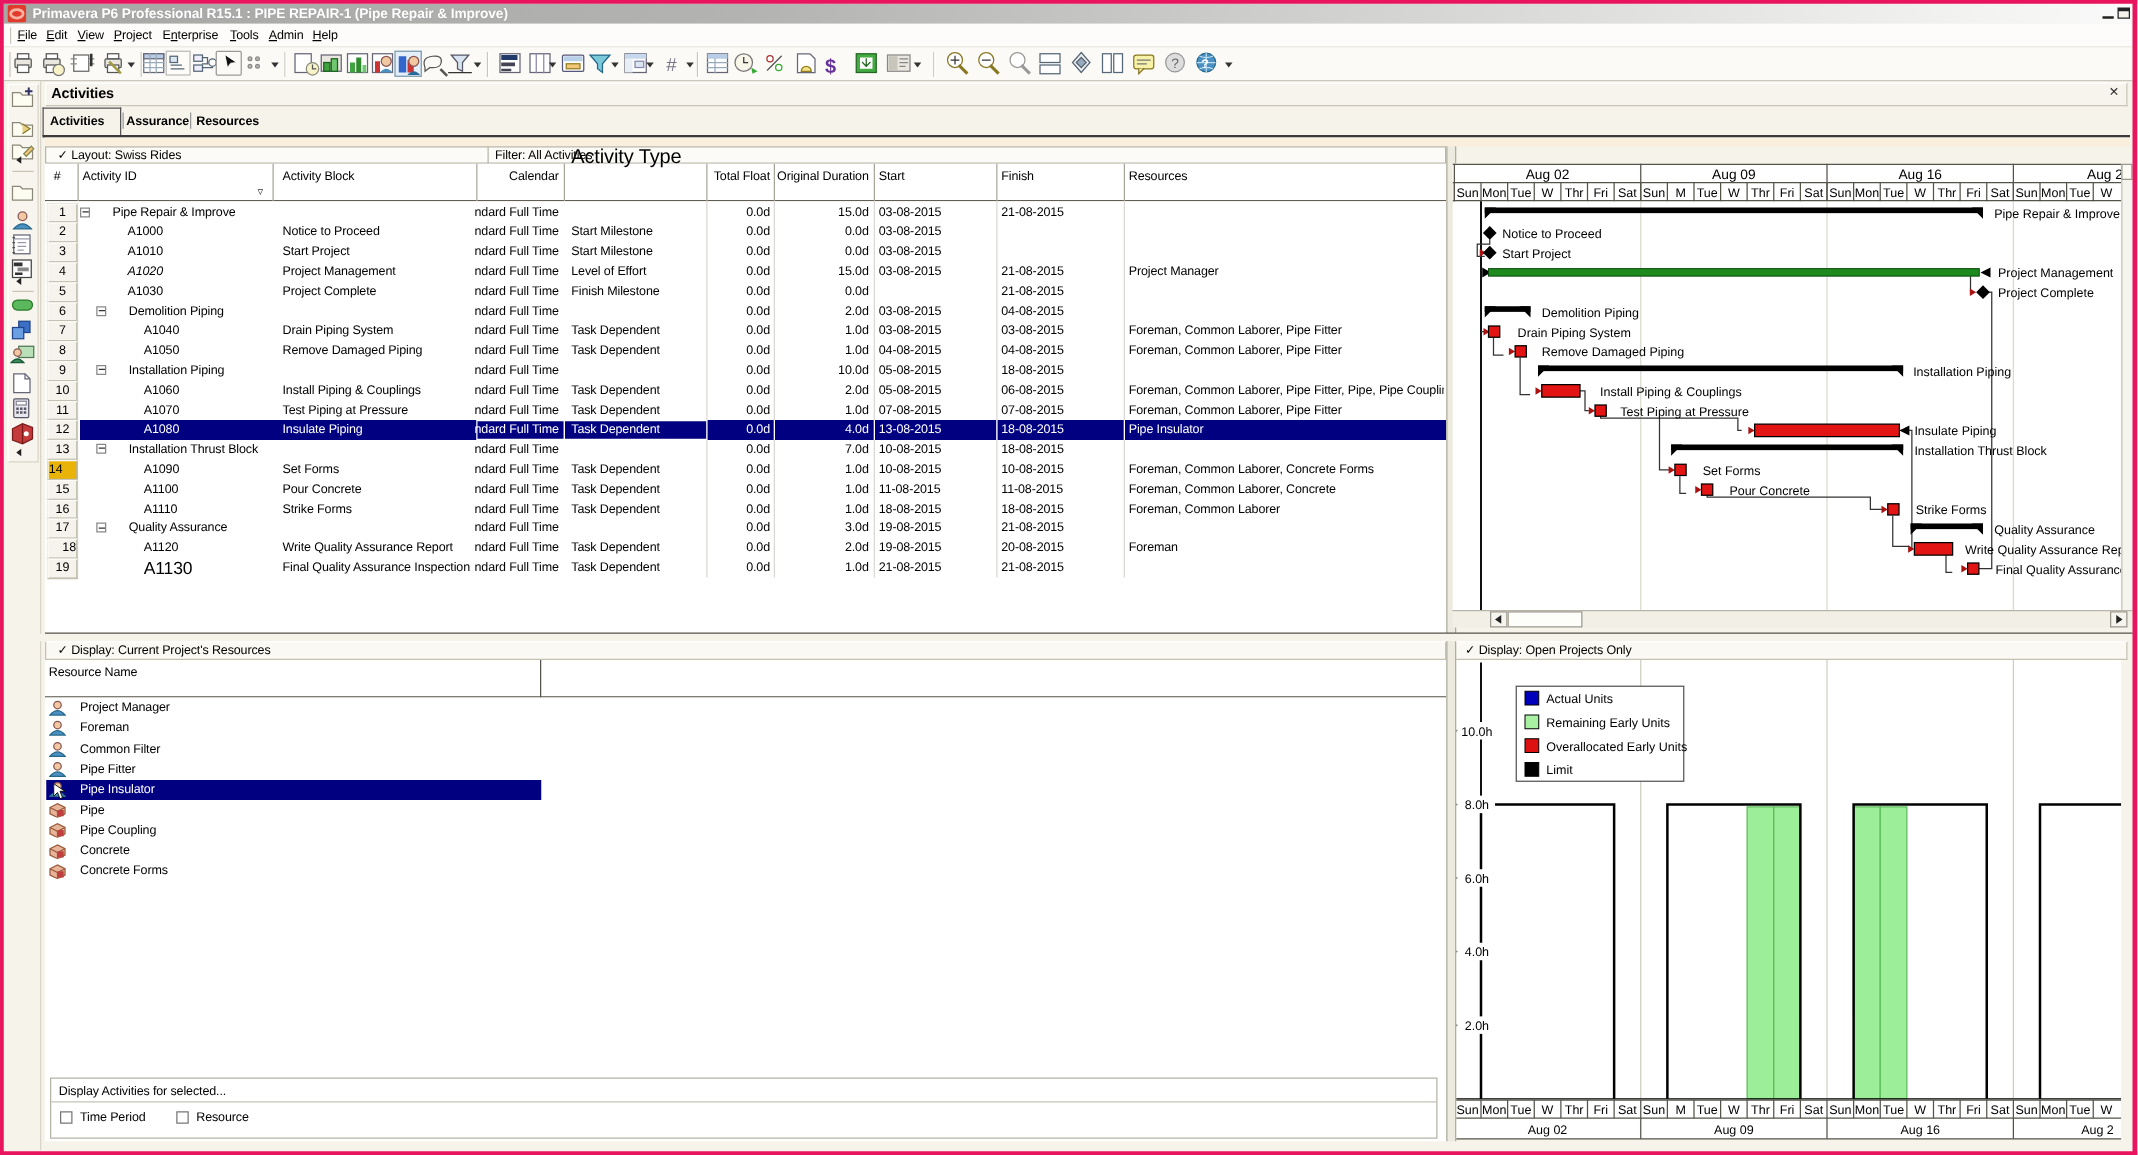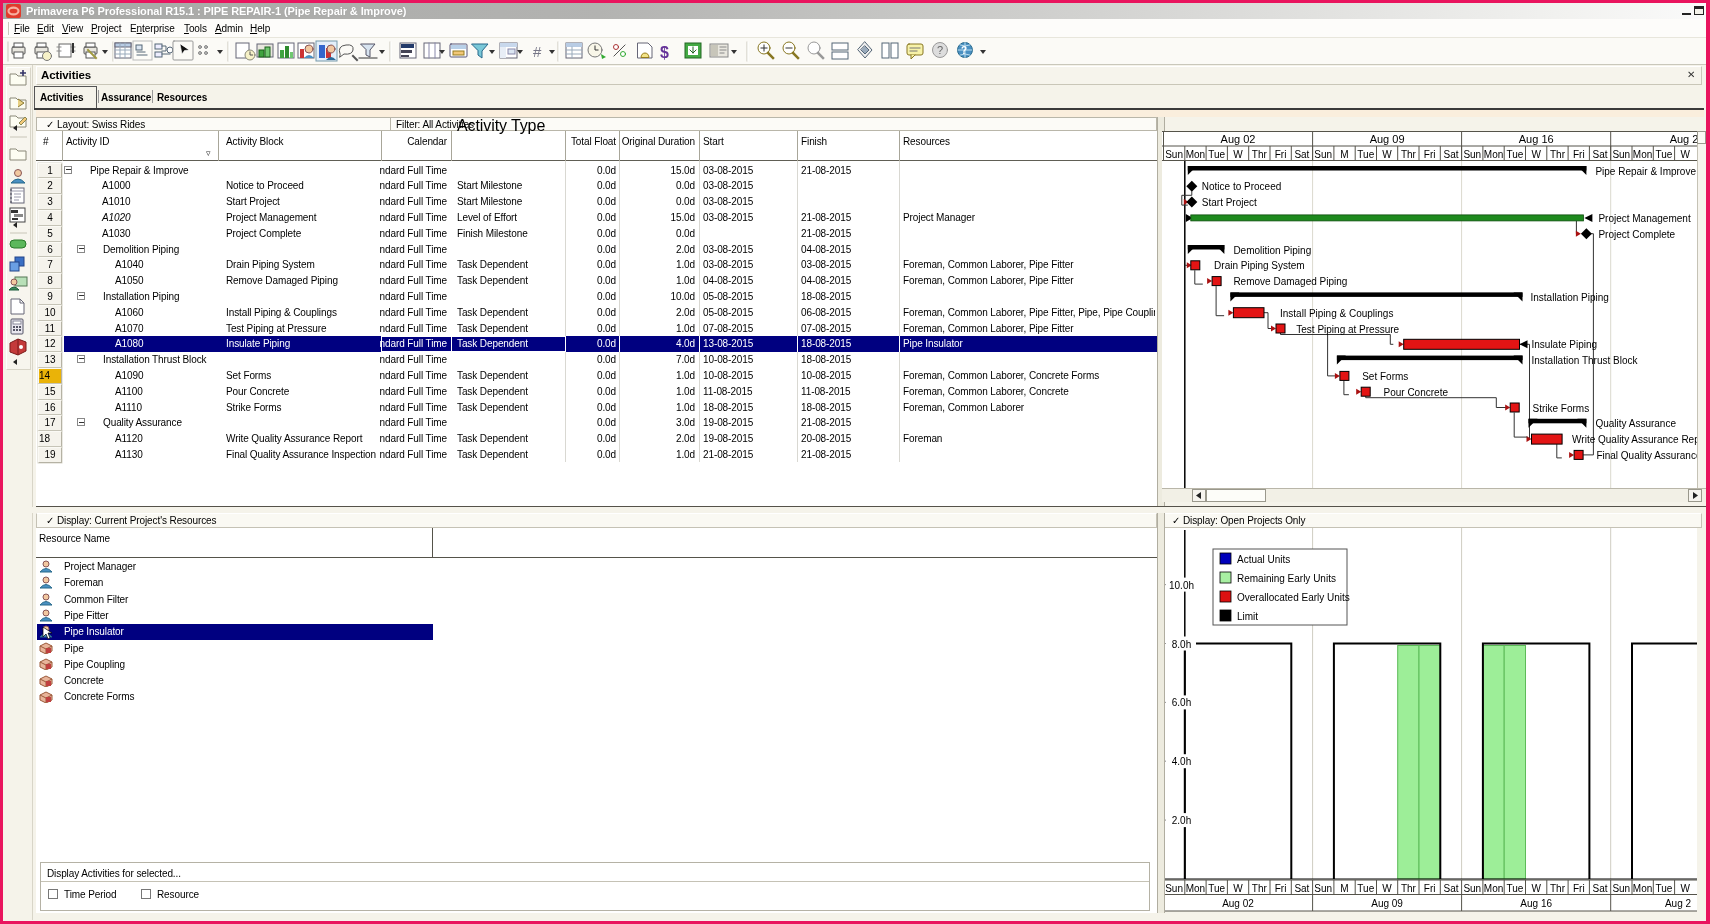--- a/index.html
+++ b/index.html
@@ -554,32 +554,32 @@
 <div class="t" style="left:903px;top:399.6px;font-size:10px;width:252px;overflow:hidden;">Foreman, Common Laborer</div>
 <div class="a" style="left:38px;top:415.4px;width:24px;height:15.8px;background:#f5f3ec;border:1px solid #b5b2a4;border-top-color:#fbfaf5;border-left-color:#fbfaf5;box-shadow:0 0 0 0.5px #d8d6ca;font-size:10px;text-align:center;line-height:14.8px">17</div>
 <div class="a" style="left:77px;top:418.4px;width:8px;height:8px;border:1px solid #888;background:#fff"></div>
 <div class="a" style="left:78.5px;top:421.6px;width:5px;height:1px;background:#333"></div>
 <div class="t" style="left:103px;top:415.4px;font-size:10px;">Quality Assurance</div>
 <div class="t" style="left:447px;top:415.4px;transform:translateX(-100%);font-size:10px;">ndard Full Time</div>
 <div class="t" style="left:616px;top:415.4px;transform:translateX(-100%);font-size:10px;">0.0d</div>
 <div class="t" style="left:695px;top:415.4px;transform:translateX(-100%);font-size:10px;">3.0d</div>
 <div class="t" style="left:703px;top:415.4px;font-size:10px;">19-08-2015</div>
 <div class="t" style="left:801px;top:415.4px;font-size:10px;">21-08-2015</div>
-<div class="a" style="left:38px;top:431.2px;width:24px;height:15.8px;background:#f5f3ec;border:1px solid #b5b2a4;border-top-color:#fbfaf5;border-left-color:#fbfaf5;box-shadow:0 0 0 0.5px #d8d6ca;font-size:10px;text-align:left;line-height:14.8px">18</div>
+<div class="a" style="left:38px;top:431.2px;width:24px;height:15.8px;background:#f5f3ec;border:1px solid #b5b2a4;border-top-color:#fbfaf5;border-left-color:#fbfaf5;box-shadow:0 0 0 0.5px #d8d6ca;font-size:10px;text-align:right;line-height:14.8px">18</div>
 <div class="t" style="left:115px;top:431.20000000000005px;font-size:10px;">A1120</div>
 <div class="t" style="left:226px;top:431.20000000000005px;font-size:10px;">Write Quality Assurance Report</div>
 <div class="t" style="left:447px;top:431.20000000000005px;transform:translateX(-100%);font-size:10px;">ndard Full Time</div>
 <div class="t" style="left:457px;top:431.20000000000005px;font-size:10px;">Task Dependent</div>
 <div class="t" style="left:616px;top:431.20000000000005px;transform:translateX(-100%);font-size:10px;">0.0d</div>
 <div class="t" style="left:695px;top:431.20000000000005px;transform:translateX(-100%);font-size:10px;">2.0d</div>
 <div class="t" style="left:703px;top:431.20000000000005px;font-size:10px;">19-08-2015</div>
 <div class="t" style="left:801px;top:431.20000000000005px;font-size:10px;">20-08-2015</div>
 <div class="t" style="left:903px;top:431.20000000000005px;font-size:10px;width:252px;overflow:hidden;">Foreman</div>
 <div class="a" style="left:38px;top:447.0px;width:24px;height:15.8px;background:#f5f3ec;border:1px solid #b5b2a4;border-top-color:#fbfaf5;border-left-color:#fbfaf5;box-shadow:0 0 0 0.5px #d8d6ca;font-size:10px;text-align:center;line-height:14.8px">19</div>
-<div class="t" style="left:115px;top:447.0px;font-size:10px;">A1130</div>
+<div class="t" style="left:115px;top:447.0px;font-size:14px;">A1130</div>
 <div class="t" style="left:226px;top:447.0px;font-size:10px;">Final Quality Assurance Inspection</div>
 <div class="t" style="left:447px;top:447.0px;transform:translateX(-100%);font-size:10px;">ndard Full Time</div>
 <div class="t" style="left:457px;top:447.0px;font-size:10px;">Task Dependent</div>
 <div class="t" style="left:616px;top:447.0px;transform:translateX(-100%);font-size:10px;">0.0d</div>
 <div class="t" style="left:695px;top:447.0px;transform:translateX(-100%);font-size:10px;">1.0d</div>
 <div class="t" style="left:703px;top:447.0px;font-size:10px;">21-08-2015</div>
 <div class="t" style="left:801px;top:447.0px;font-size:10px;">21-08-2015</div>
 <div class="a" style="left:565px;top:161px;width:1px;height:301px;background:rgba(170,168,155,0.45)"></div>
 <div class="a" style="left:618.5px;top:161px;width:1px;height:301px;background:rgba(170,168,155,0.45)"></div>
 <div class="a" style="left:699px;top:161px;width:1px;height:301px;background:rgba(170,168,155,0.45)"></div>

